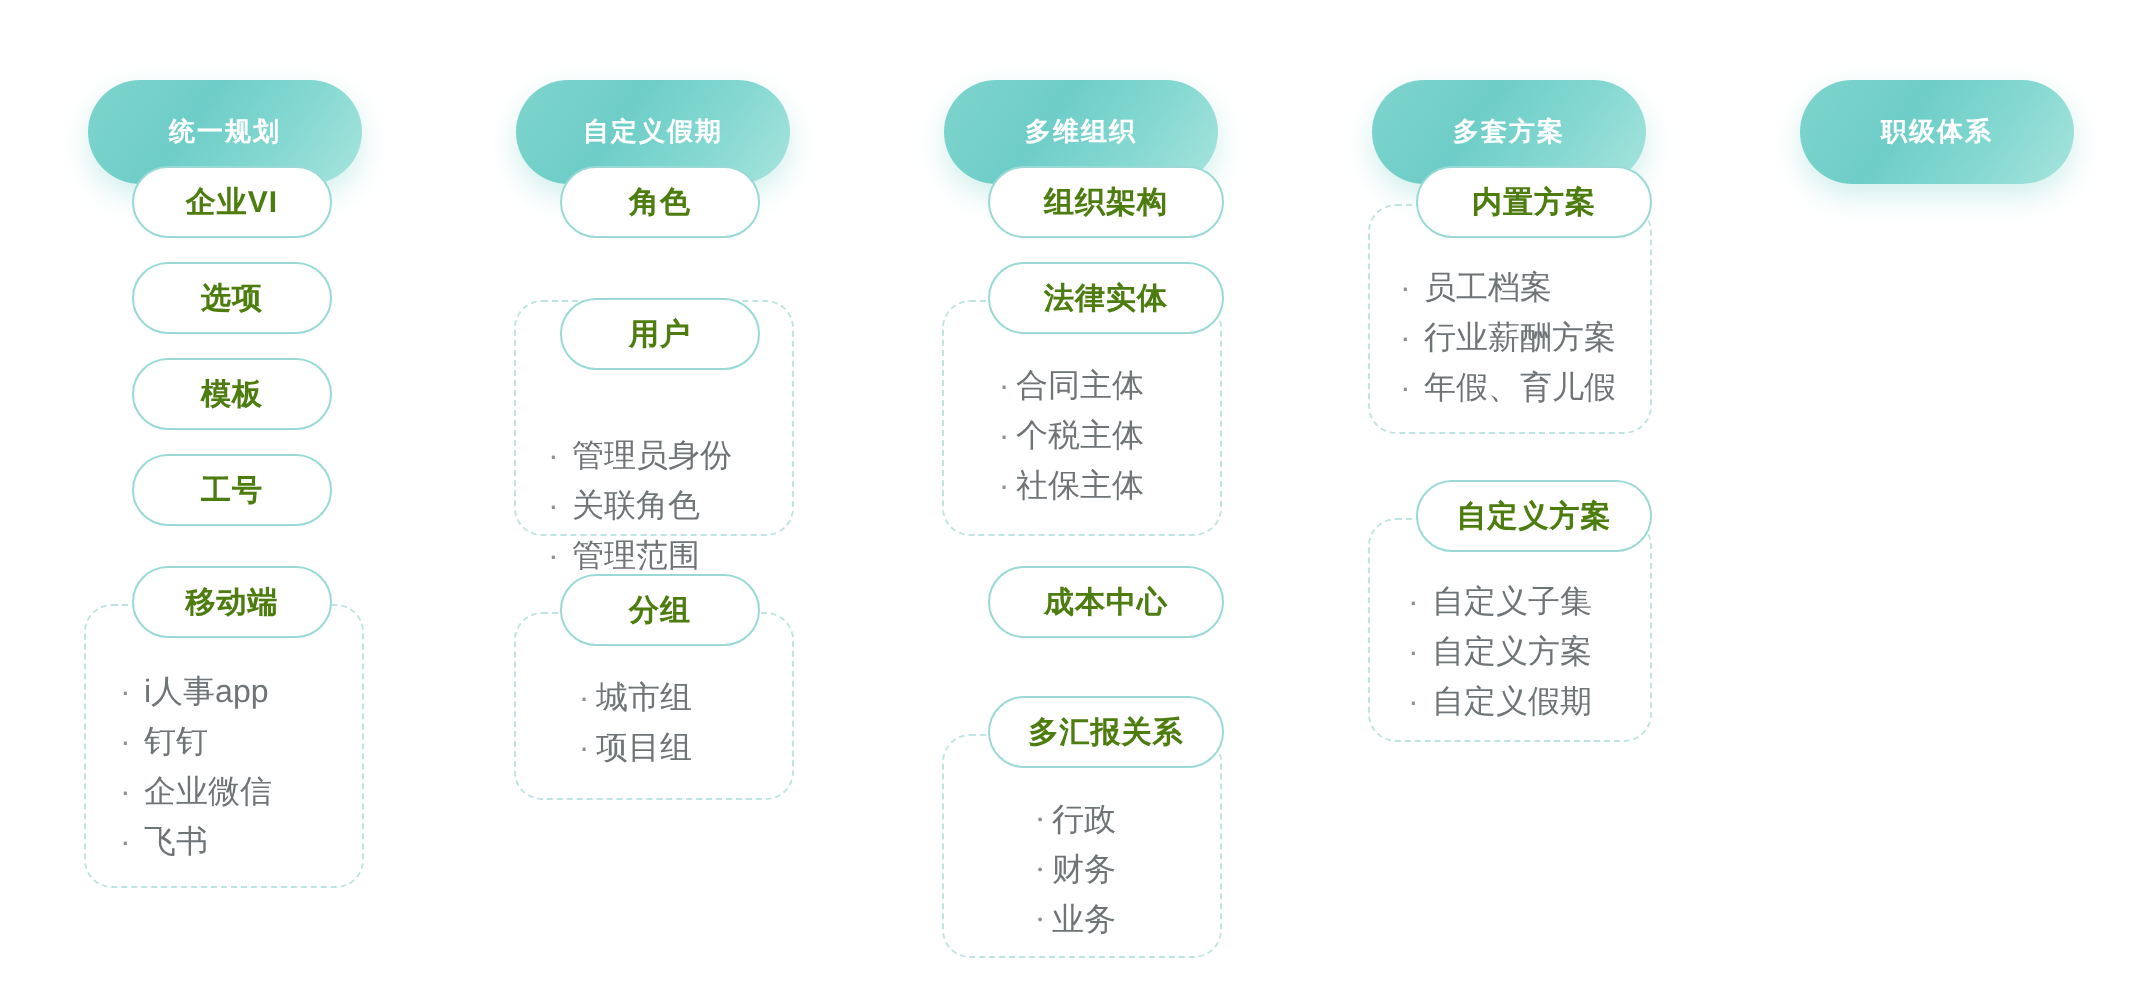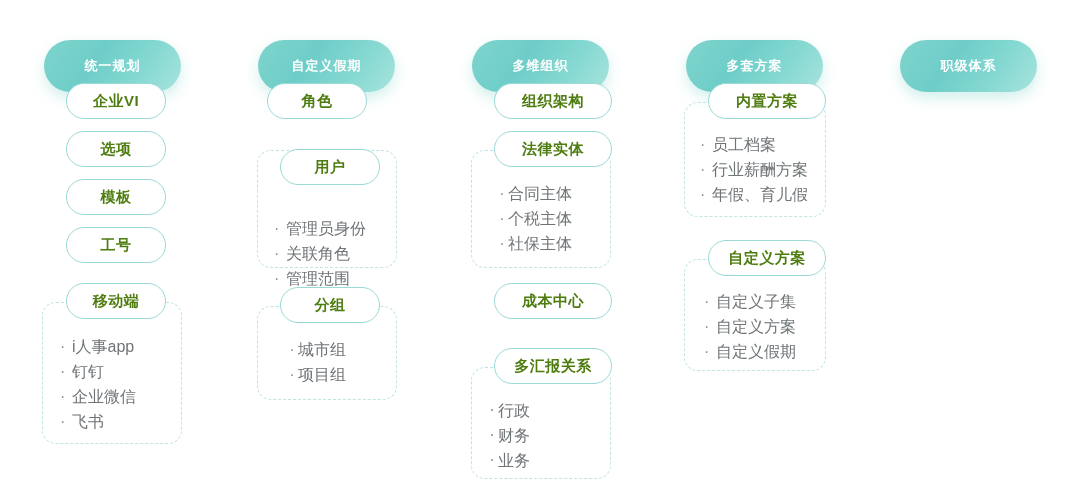--- a/index.html
+++ b/index.html
@@ -90,21 +90,21 @@
         <span class="li"><span class="bullet">·</span><span>i人事app</span></span>
         <span class="li"><span class="bullet">·</span><span>钉钉</span></span>
         <span class="li"><span class="bullet">·</span><span>企业微信</span></span>
         <span class="li"><span class="bullet">·</span><span>飞书</span></span>
       </div>
     </div>
     <div class="column" style="left: 258px;">
       <div class="header-pill" style="width: 137px;">自定义假期</div>
       <div class="dashed" style="left: -1px; top: 150px; width: 140px; height: 118px;"></div>
       <div class="dashed" style="left: -1px; top: 306px; width: 140px; height: 94px;"></div>
-      <div class="pill" style="left: 9px; top: 83px; width: 100px;">角色</div>
+      <div class="pill" style="left: 22px; top: 83px; width: 100px;">角色</div>
       <div class="pill" style="left: 22px; top: 149px; width: 100px;">用户</div>
       <div class="pill" style="left: 22px; top: 287px; width: 100px;">分组</div>
       <div class="list" style="left: 16px; top: 196px; margin-top: 20px;">
         <span class="li"><span class="bullet">·</span><span>管理员身份</span></span>
         <span class="li"><span class="bullet">·</span><span>关联角色</span></span>
         <span class="li"><span class="bullet">·</span><span>管理范围</span></span>
       </div>
       <div class="list center" style="left: 28px; top: 337px;">
         <span class="li"><span class="bullet">·</span><span>城市组</span></span>
         <span class="li"><span class="bullet">·</span><span>项目组</span></span>
@@ -116,21 +116,21 @@
       <div class="dashed" style="left: -1px; top: 367px; width: 140px; height: 112px;"></div>
       <div class="pill" style="left: 22px; top: 83px; width: 118px;">组织架构</div>
       <div class="pill" style="left: 22px; top: 131px; width: 118px;">法律实体</div>
       <div class="pill" style="left: 22px; top: 283px; width: 118px;">成本中心</div>
       <div class="pill" style="left: 22px; top: 348px; width: 118px;">多汇报关系</div>
       <div class="list center" style="left: 24px; top: 181px;">
         <span class="li"><span class="bullet">·</span><span>合同主体</span></span>
         <span class="li"><span class="bullet">·</span><span>个税主体</span></span>
         <span class="li"><span class="bullet">·</span><span>社保主体</span></span>
       </div>
-      <div class="list center" style="left: 14px; top: 398px; font-family: Liberation Serif, serif;">
+      <div class="list center" style="left: 42px; top: 398px; font-family: Liberation Serif, serif;">
         <span class="li"><span class="bullet">·</span><span>行政</span></span>
         <span class="li"><span class="bullet">·</span><span>财务</span></span>
         <span class="li"><span class="bullet">·</span><span>业务</span></span>
       </div>
     </div>
     <div class="column" style="left: 686px;">
       <div class="header-pill" style="width: 137px;">多套方案</div>
       <div class="dashed" style="left: -2px; top: 102px; width: 142px; height: 115px;"></div>
       <div class="dashed" style="left: -2px; top: 259px; width: 142px; height: 112px;"></div>
       <div class="pill" style="left: 22px; top: 83px; width: 118px; text-align: center;">内置方案</div>

